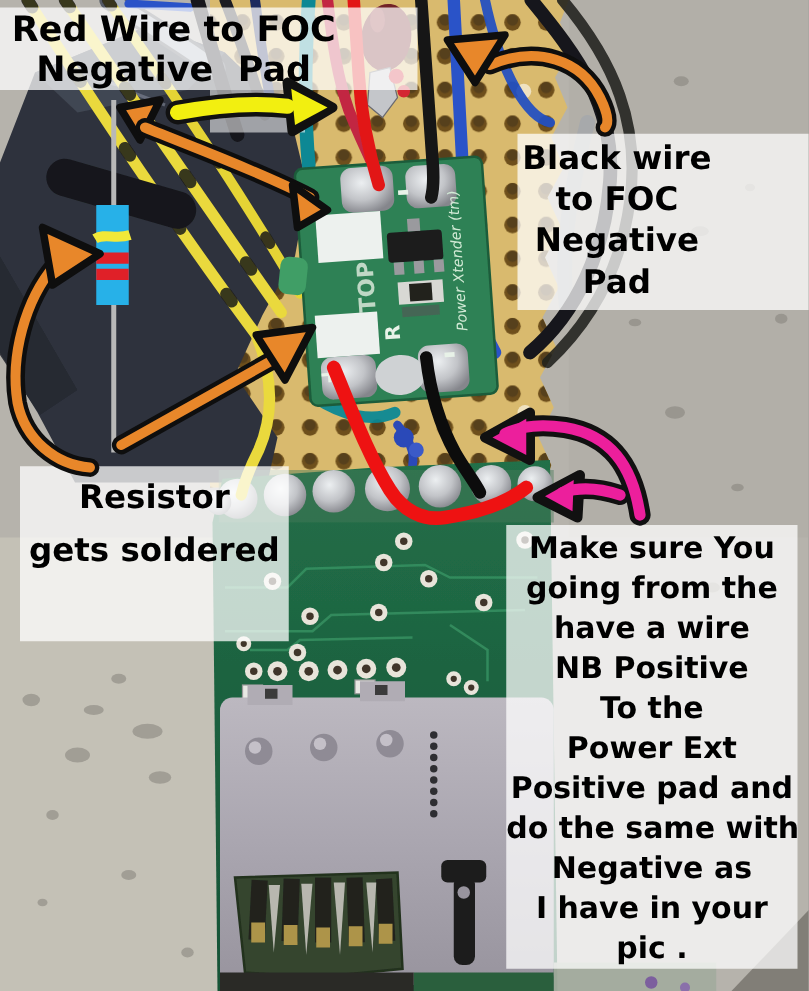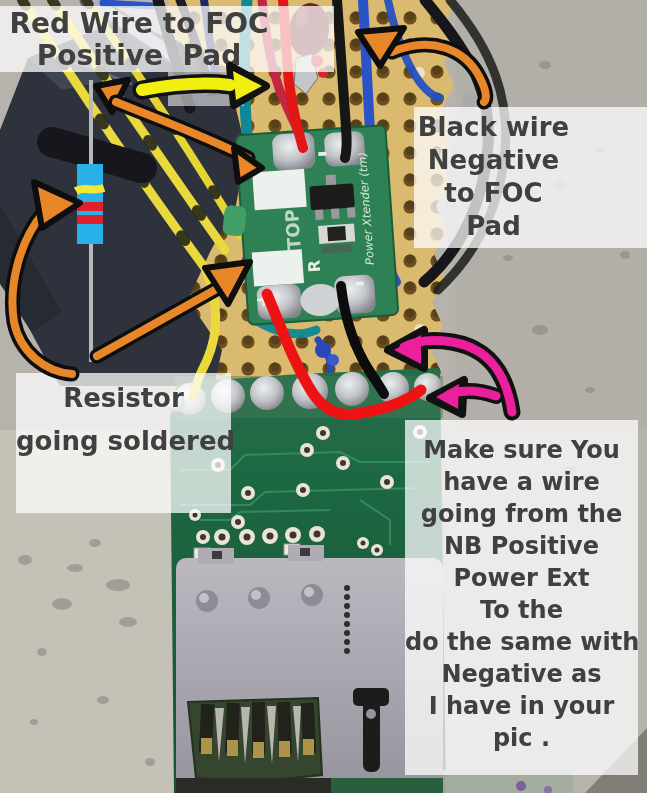--- a/index.html
+++ b/index.html
@@ -1,26 +1,26 @@
 <!DOCTYPE html>
 <html><head>
 <meta charset="utf-8">
 <style>
   html,body{margin:0;padding:0;background:#888;}
   #stage{position:relative;width:647px;height:793px;overflow:hidden;
          font-family:"DejaVu Sans","Liberation Sans",sans-serif;background:#b6b3ac;}
   #stage svg{position:absolute;left:0;top:0;}
-  .notebox{position:absolute;background:rgba(255,255,255,0.74);color:#404040;
+  .notebox{position:absolute;background:rgba(255,255,255,0.74);color:#000000;
            font-weight:bold;text-align:center;}
   .notebox .ln{display:block;white-space:pre;}
   #box-red{left:0;top:6px;width:334px;height:66px;font-size:28px;line-height:32px;padding-top:2px;padding-right:56px;box-sizing:border-box;}
   #pad-patch{position:absolute;left:168px;top:72px;width:76px;height:34px;background:rgba(255,255,255,0.55);}
   #box-black{left:414px;top:107px;width:255px;height:141px;font-size:26px;line-height:33px;padding-top:4px;padding-right:96px;box-sizing:border-box;}
   #box-resistor{left:16px;top:373px;width:215px;height:140px;font-size:26px;line-height:43px;padding-top:4px;box-sizing:border-box;}
-  #box-make{left:405px;top:420px;width:233px;height:355px;font-size:24px;line-height:32px;padding-top:14px;box-sizing:border-box;}
+  #box-make{left:405px;top:420px;width:233px;height:355px;font-size:24px;line-height:32px;padding-top:2px;box-sizing:border-box;}
   #anno{pointer-events:none;}
 </style>
 </head>
 <body>
 
 <div id="stage">
 
   <svg width="647" height="793" viewBox="0 0 647 793">
     <defs>
       <filter id="soft" x="-2%" y="-2%" width="104%" height="104%">
@@ -280,43 +280,44 @@
       <rect x="176" y="778" width="155" height="15" fill="#2b2b27"></rect>
       <rect x="331" y="778" width="112" height="15" fill="#2c5e3e"></rect>
       <rect x="443" y="770" width="130" height="23" fill="#a3ac9e" opacity="0.95"></rect>
       <circle cx="521" cy="786" r="5" fill="#7c5f9e"></circle>
       <circle cx="548" cy="790" r="4" fill="#8a6faa"></circle>
     </g>
   </svg>
 
   <div class="notebox" id="box-red">
     <span class="ln">Red Wire to FOC</span>
-    <span class="ln">Positive  Pad</span>
+    <span class="ln">Negative  Pad</span>
   </div>
   <div id="pad-patch"></div>
 
   <div class="notebox" id="box-black">
     <span class="ln">Black wire</span>
+    <span class="ln">to FOC</span>
     <span class="ln">Negative</span>
-    <span class="ln">to FOC</span>
     <span class="ln">Pad</span>
   </div>
 
   <div class="notebox" id="box-resistor">
     <span class="ln">Resistor</span>
-    <span class="ln">going soldered</span>
+    <span class="ln">gets soldered</span>
   </div>
 
   <div class="notebox" id="box-make">
     <span class="ln">Make sure You</span>
+    <span class="ln">going from the</span>
     <span class="ln">have a wire</span>
-    <span class="ln">going from the</span>
     <span class="ln">NB Positive</span>
+    <span class="ln">To the</span>
     <span class="ln">Power Ext</span>
-    <span class="ln">To the</span>
+    <span class="ln">Positive pad and</span>
     <span class="ln">do the same with</span>
     <span class="ln">Negative as</span>
     <span class="ln">I have in your</span>
     <span class="ln">pic .</span>
   </div>
 
   <svg id="anno" width="647" height="793" viewBox="0 0 647 793">
 
     <g>
       <line x1="91" y1="80" x2="91" y2="362" stroke="#b8b8b8" stroke-width="4"></line>

